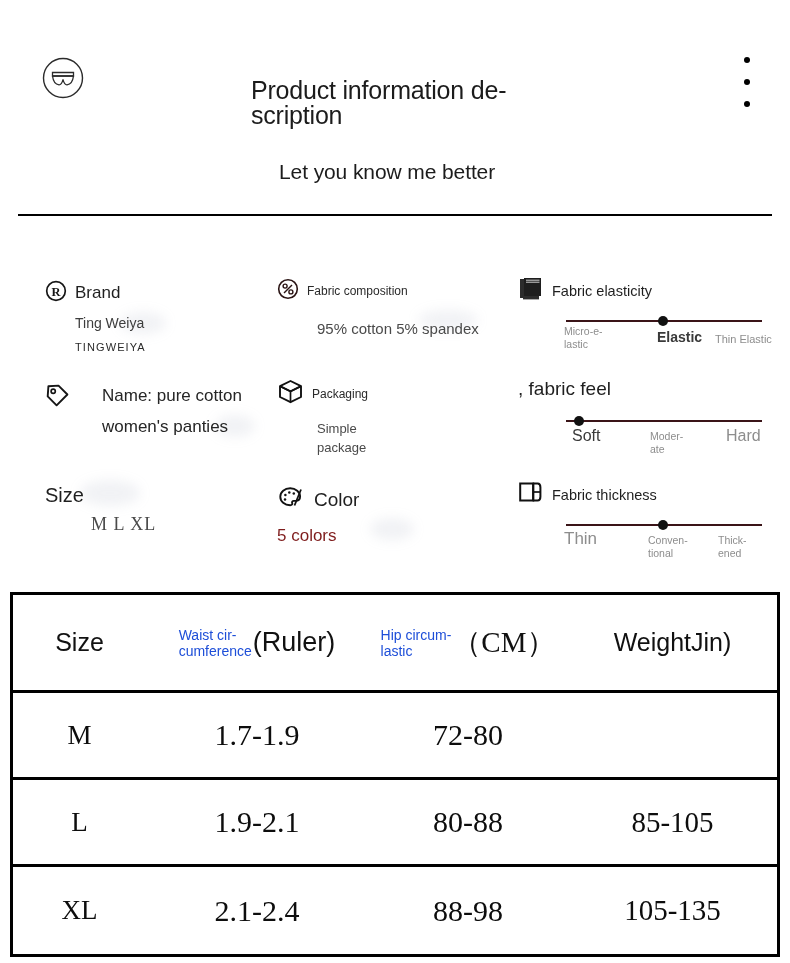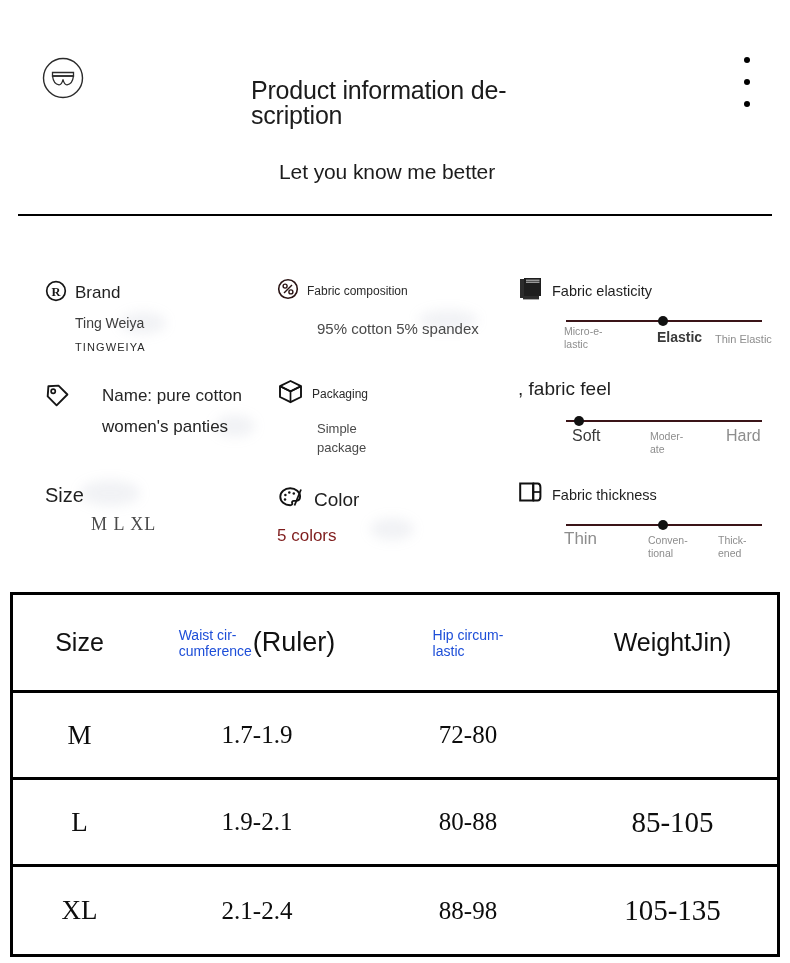--- a/index.html
+++ b/index.html
@@ -227,21 +227,21 @@
     color: #111;
     margin-left: 1px;
   }
   .hdr-unit.serif { font-family: "Liberation Serif", serif; font-size: 29px; }
   .hdr-weight {
     font-size: 25px;
     color: #111;
   }
   .cell-val {
     font-family: "Liberation Serif", serif;
-    font-size: 25px;
+    font-size: 30px;
     color: #0d0d0d;
   }
   .cell-val.sz { font-size: 27px; }
   .cell-val.wide { font-size: 29px; }
 
   
   .smudge {
     position: absolute;
     border-radius: 50%;
     background: rgba(150,155,175,0.13);
@@ -480,20 +480,21 @@
         </span>
         <span class="hdr-unit">(Ruler)</span>
       </div>
     </div>
     <div class="tcell c3">
       <div class="hdr-pair">
         <span class="hdr-small">
           <span>Hip circum-</span><br>
           <span>lastic</span>
         </span>
+        <span class="hdr-unit serif">（CM）</span>
       </div>
     </div>
     <div class="tcell c4">
       <span class="hdr-weight">WeightJin)</span>
     </div>
   </div>
 
   <div class="trow body">
     <div class="tcell c1">
       <span class="cell-val sz">M</span>

